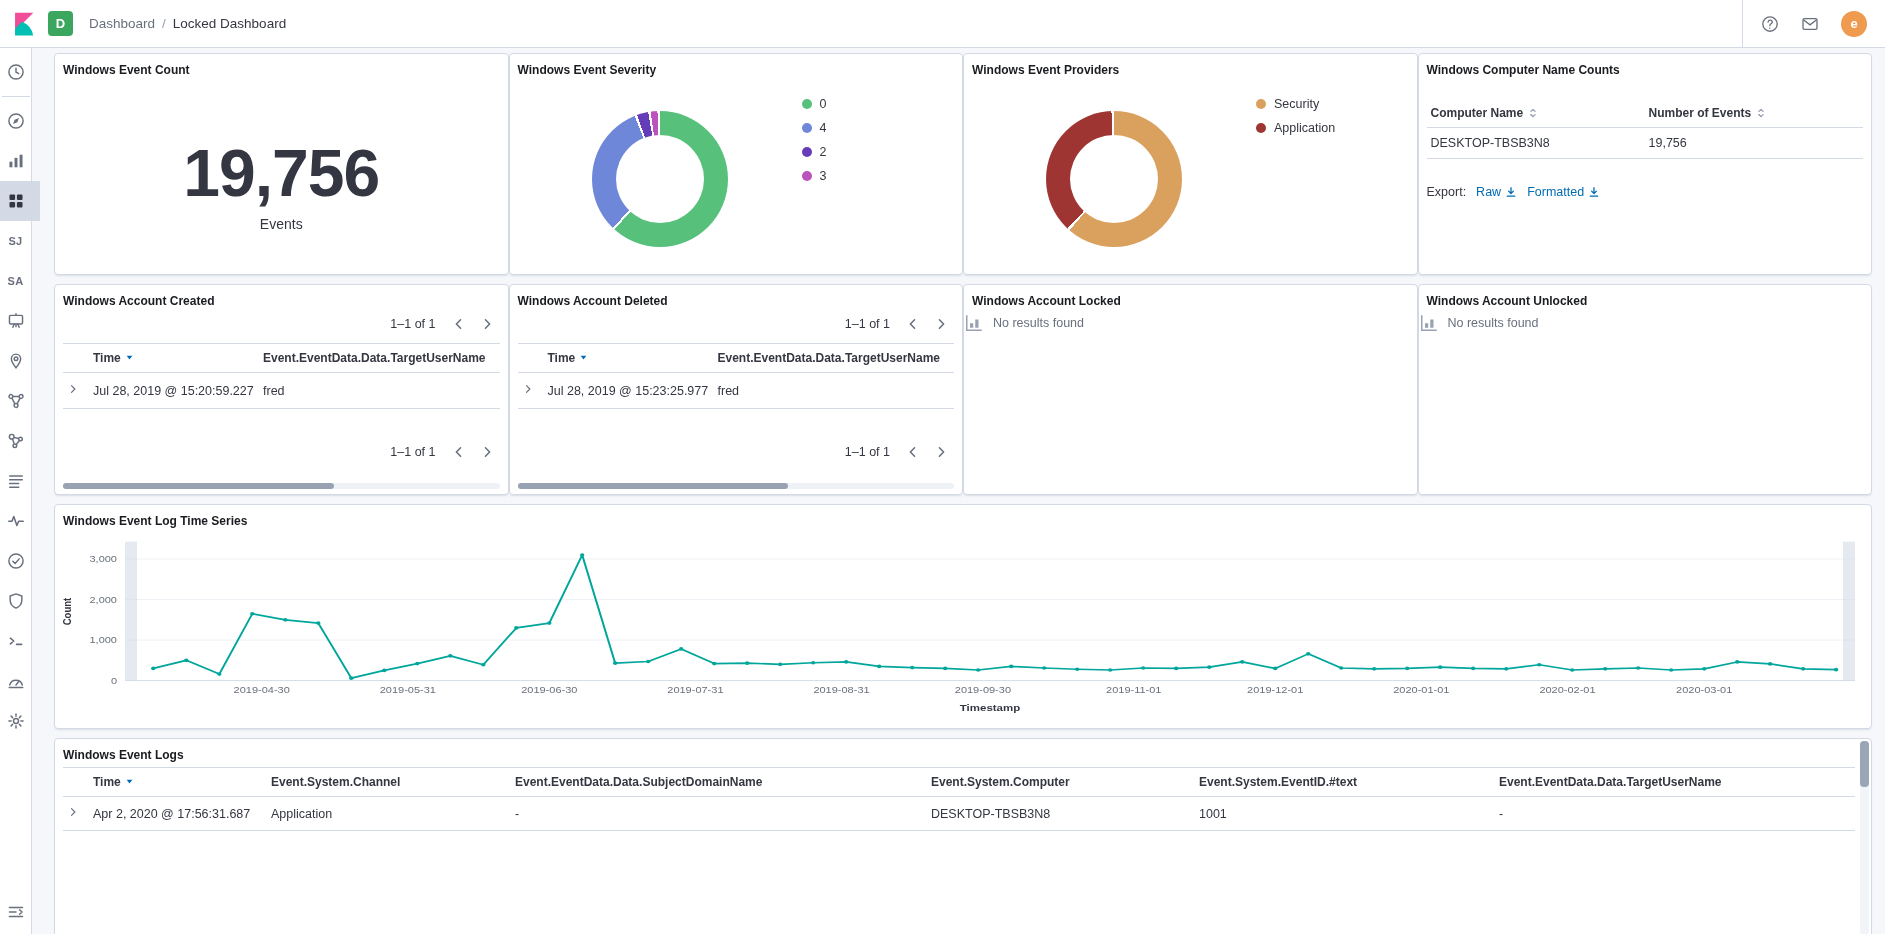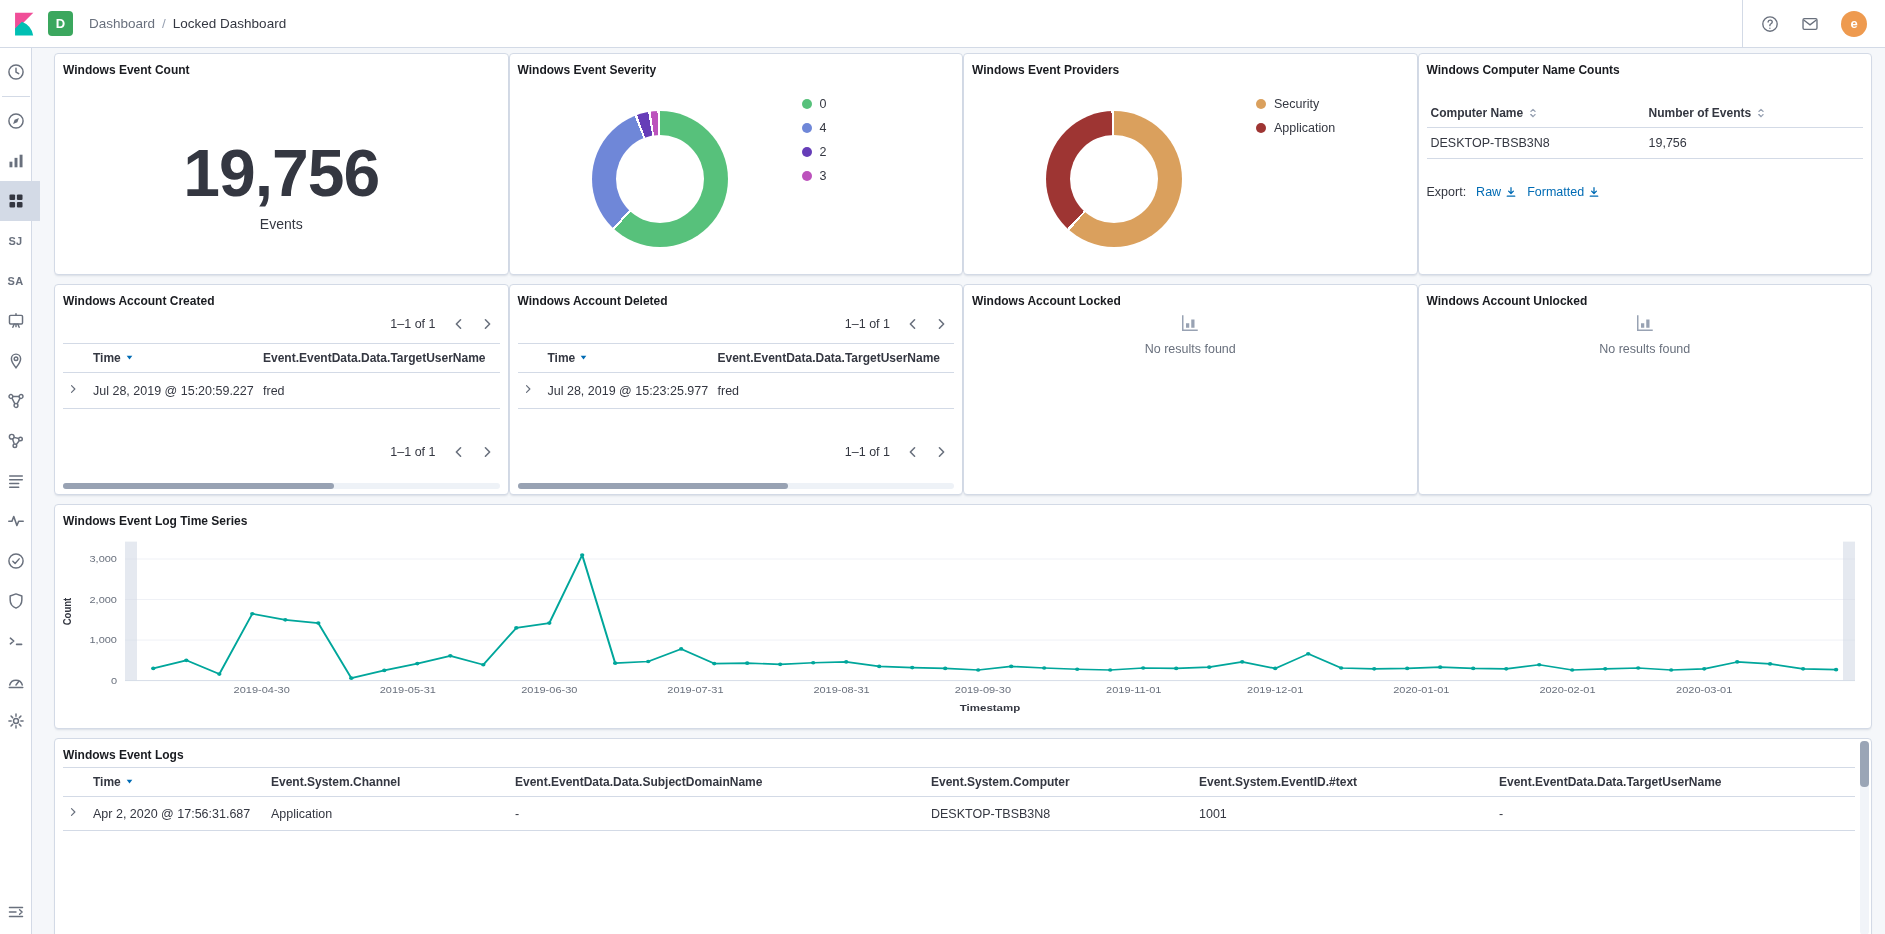--- a/index.html
+++ b/index.html
@@ -83,21 +83,21 @@
   .acct-table{width:calc(100% - 16px);margin:6px 8px 0 8px;}
   .acct-table th{border-top:1px solid #d3dae6;border-bottom:1px solid #d3dae6;text-align:left;
     font-size:12px;font-weight:700;color:#343741;padding:7px 4px;cursor:pointer;}
   .acct-table td{padding:10px 4px;border-bottom:1px solid #d3dae6;color:#343741;}
   .sort-desc-icon{color:#006BB4;margin-left:4px;display:inline-block;}
   .expander{color:#69707d;display:inline-flex;cursor:pointer;}
   .pag-bottom{margin-top:30px;}
   .hscroll{position:absolute;left:8px;right:8px;bottom:5px;height:6px;background:#eef2f7;border-radius:3px;cursor:pointer;}
   .hscroll-thumb{width:62%;height:6px;background:#98a2b3;border-radius:3px;}
 
-  .empty-state{position:absolute;top:28px;left:0;right:0;display:flex;flex-direction:column;
+  .empty-state{position:absolute;top:28px;left:0;right:0;display:flex;flex-direction:row;
     align-items:center;gap:9px;color:#98a2b3;}
   .empty-text{font-size:12.5px;color:#69707d;}
 
   
   .ts-svg{position:absolute;left:0;top:0;width:100%;height:100%;z-index:1;}
   .tick-label{font-size:11px;fill:#69707d;}
   .axis-title{font-size:11.5px;font-weight:700;fill:#343741;}
 
   
   .logs-table{width:calc(100% - 24px);margin:4px 14px 0 8px;}

